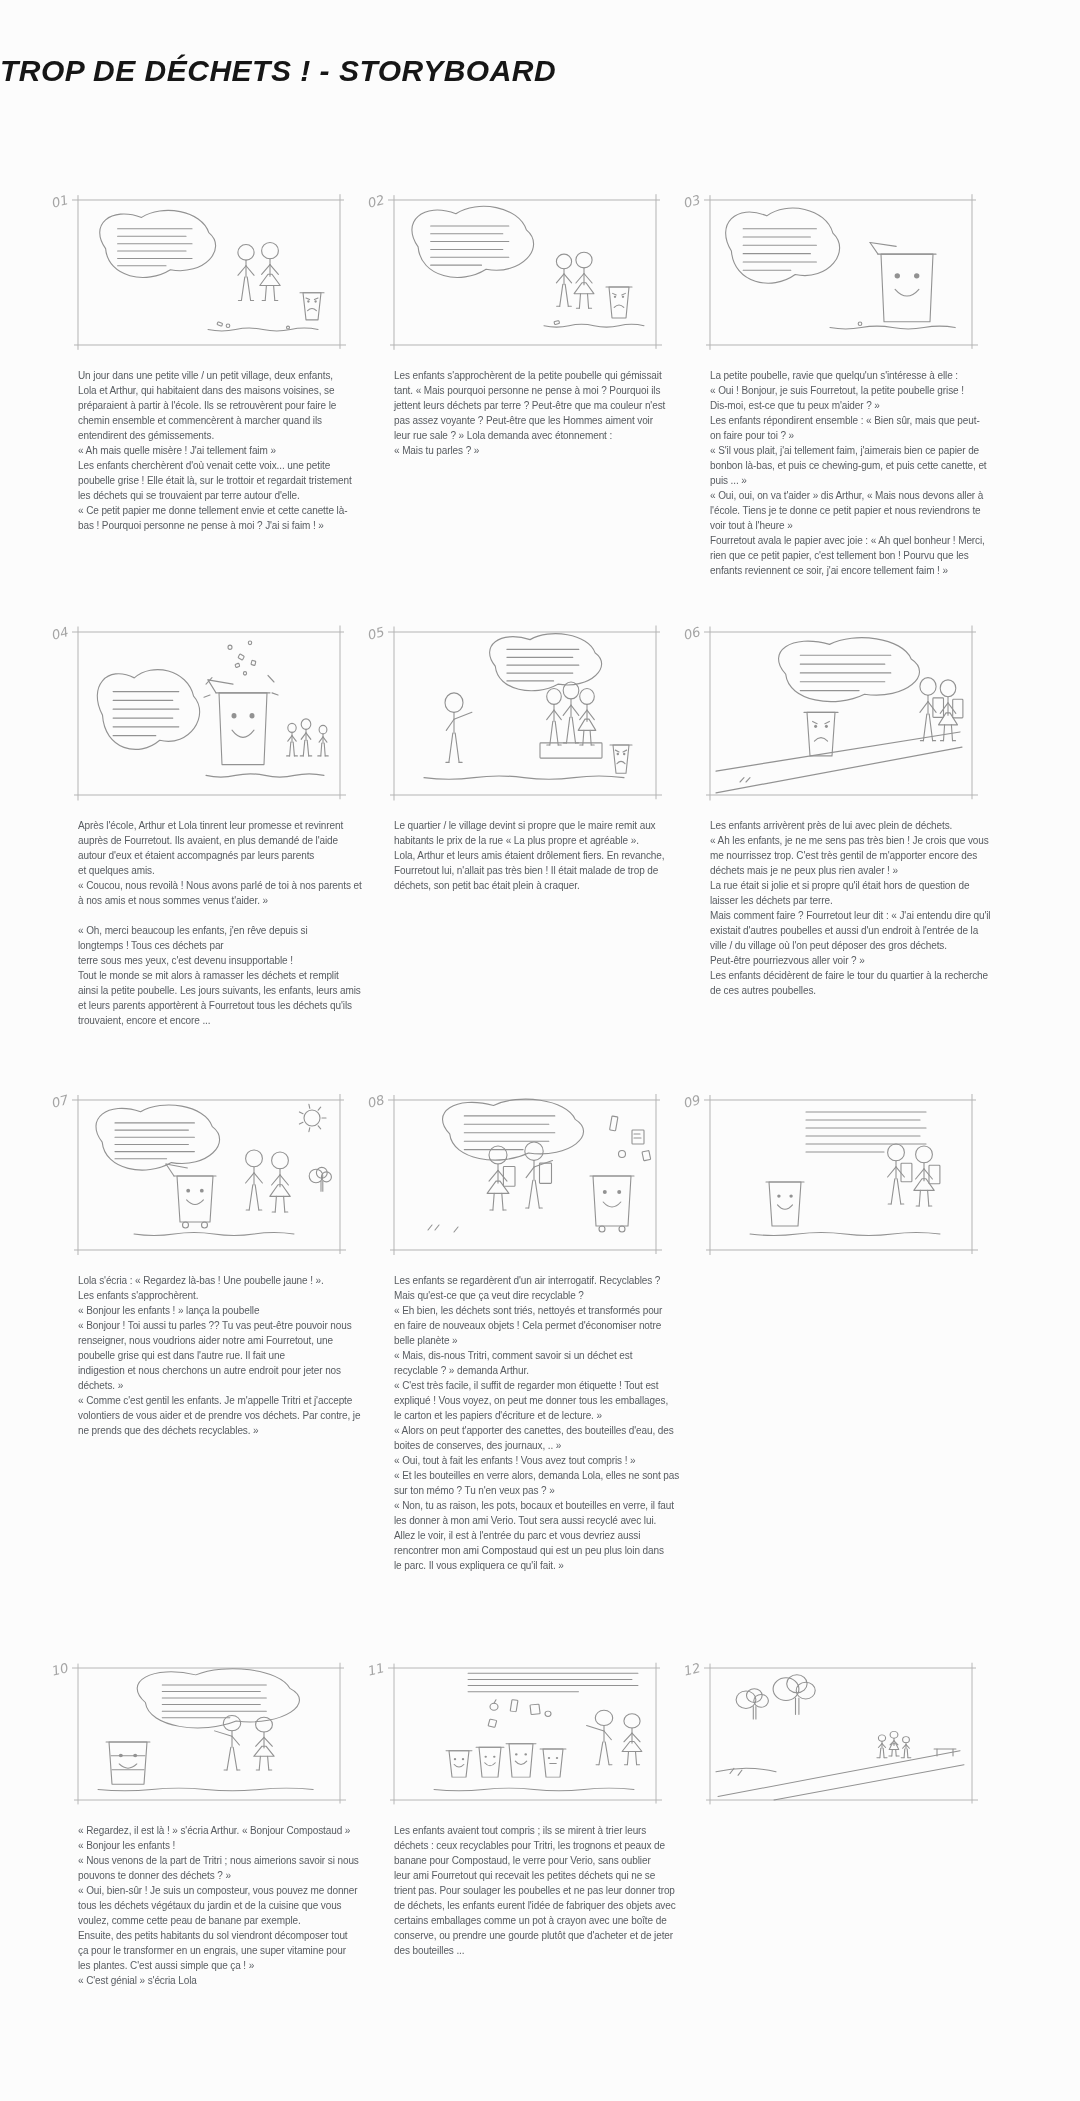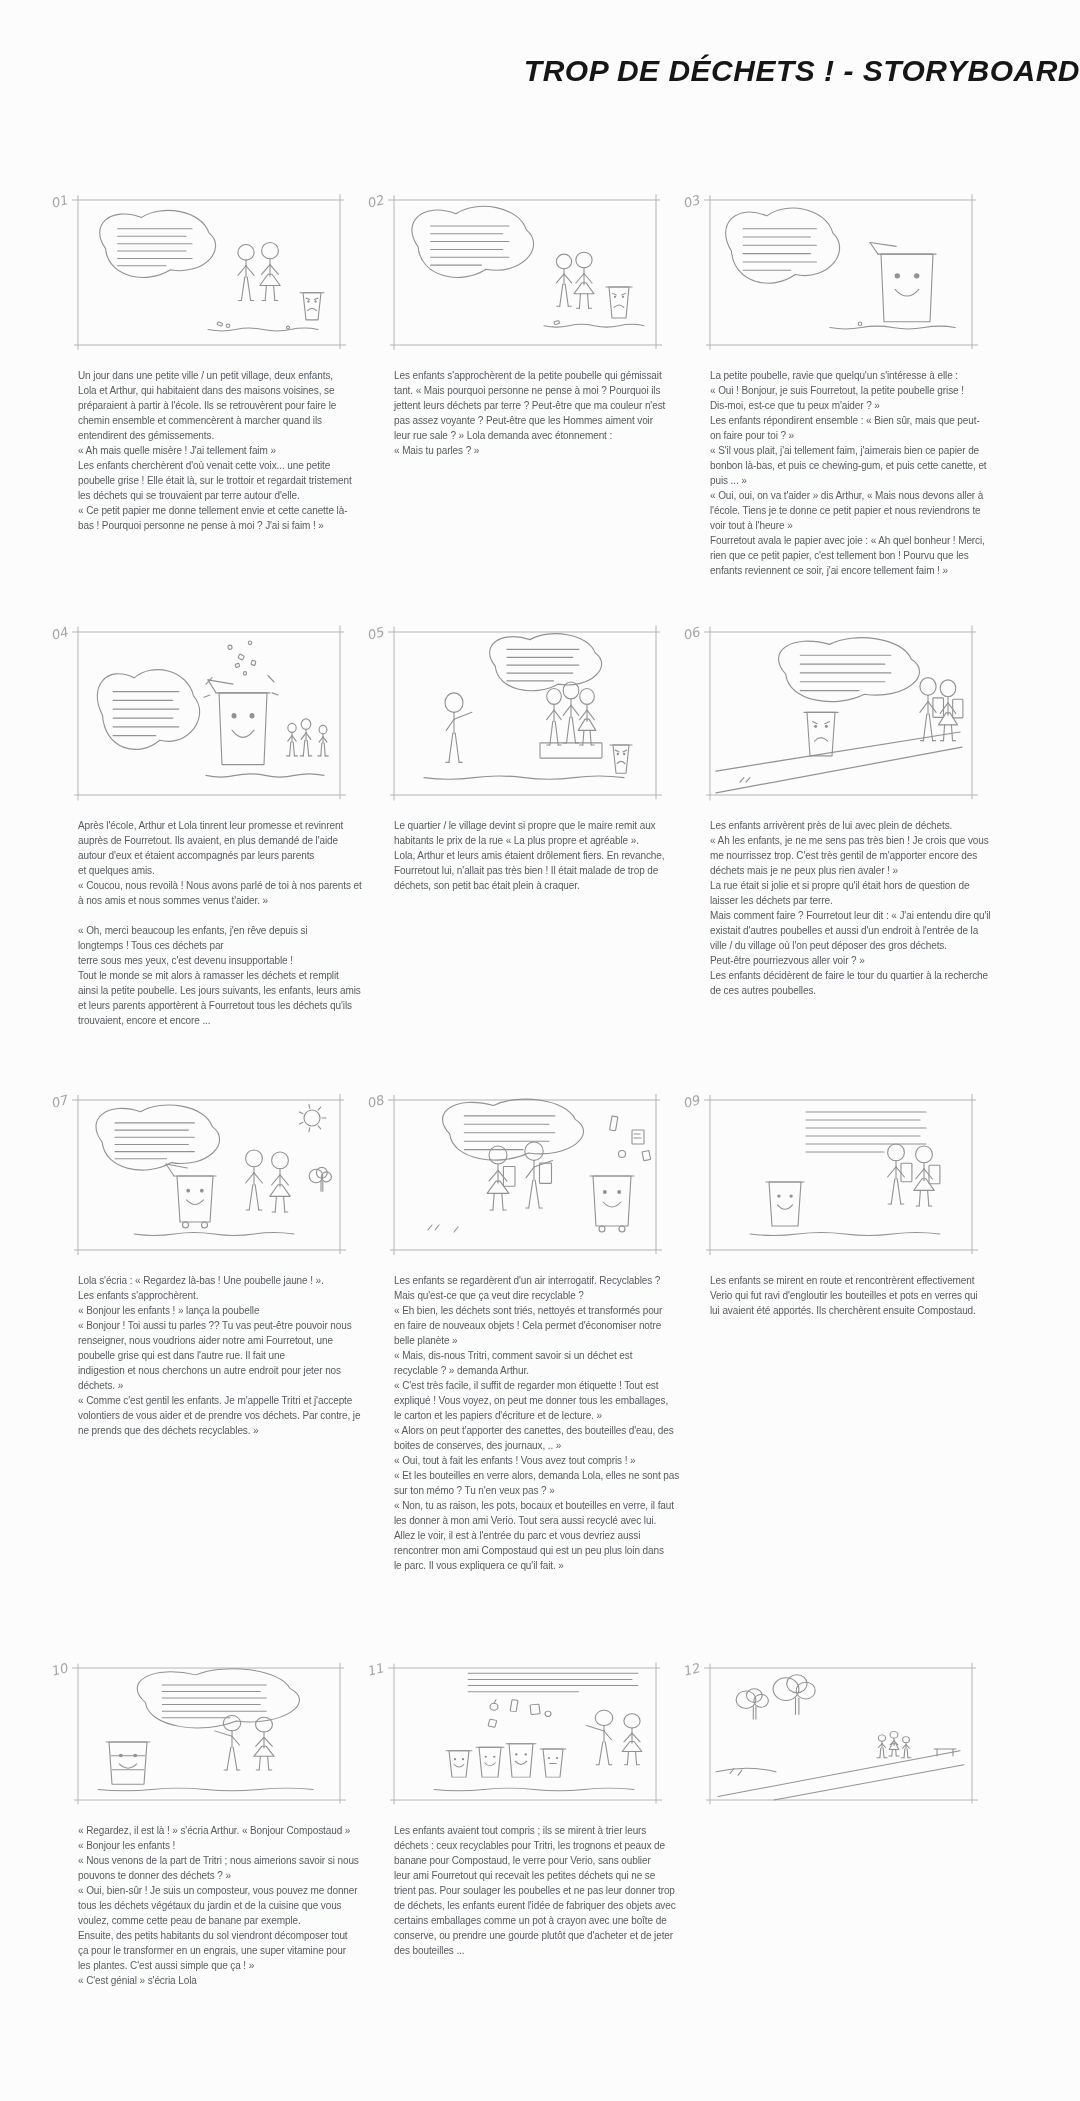--- a/index.html
+++ b/index.html
@@ -4,21 +4,21 @@
 <style>
   html,body{margin:0;padding:0;}
   body{
     width:1080px;height:2101px;position:relative;
     background:#fcfcfc;
     font-family:"Liberation Sans",sans-serif;
     overflow:hidden;
   }
   .title{
     position:absolute;left:0;right:0;top:54px;margin:0;
-    text-align:right;
+    text-align:left;
     font-family:"Liberation Sans",sans-serif;
     font-size:30px;font-weight:bold;font-style:italic;
     letter-spacing:.5px;color:#161616;
   }
   .panel{position:absolute;width:262px;}
   .panel-number{
     position:absolute;left:-26px;top:-6px;
     font-family:"DejaVu Sans",sans-serif;
     font-style:italic;font-size:13px;color:#a4a4a4;
     transform:rotate(-14deg);
@@ -592,23 +592,20 @@
               <rect x="219" y="65.2" width="10.9" height="18.5" rx="0.8"></rect>
               <path d="M212 78.8 L203.8 90.4 L224.2 90.4 L216 78.8 Z"></path>
               <line x1="210.4" y1="90.4" x2="209.2" y2="106"></line>
               <line x1="217.6" y1="90.4" x2="218.8" y2="106"></line>
               <line x1="209.2" y1="106" x2="206.2" y2="106"></line>
               <line x1="218.8" y1="106" x2="221.8" y2="106"></line>
               <path d="M40 134 q23.8 3 47.5 0 t47.5 0 t47.5 0 t47.5 0"></path>
             </g>
           </svg>
     </div>
-    <p class="caption">Les enfants se mirent en route et rencontrèrent effectivement
-Verio qui fut ravi d'engloutir les bouteilles et pots en verres qui
-lui avaient été apportés. Ils cherchèrent ensuite Compostaud.</p>
   </div>
       <div class="panel" style="left: 78px; top: 1668px;">
     <div class="panel-number">10</div>
     <div class="frame">
       <svg class="sketch" xmlns="http://www.w3.org/2000/svg" viewBox="0 0 262 150" preserveAspectRatio="none" width="262" height="132">
             <g stroke="#b3b3b3" stroke-width="1">
               <line x1="-6" y1="0" x2="266" y2="0"></line>
               <line x1="-4" y1="150" x2="268" y2="150"></line>
               <line x1="0" y1="-5" x2="0" y2="155"></line>
               <line x1="262" y1="-6" x2="262" y2="154"></line>

